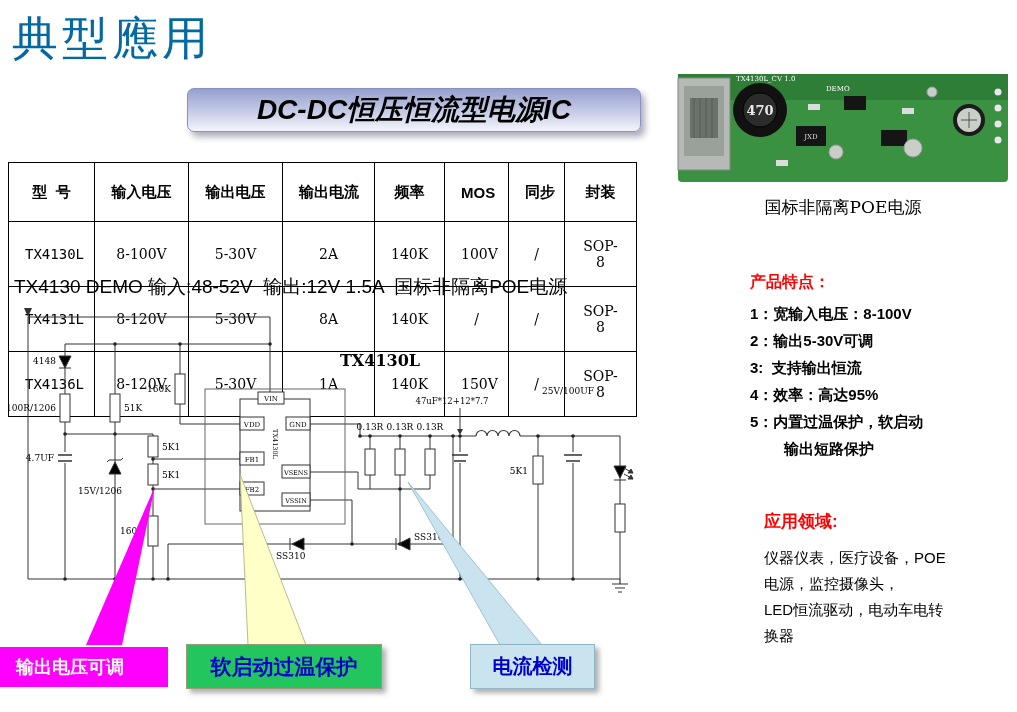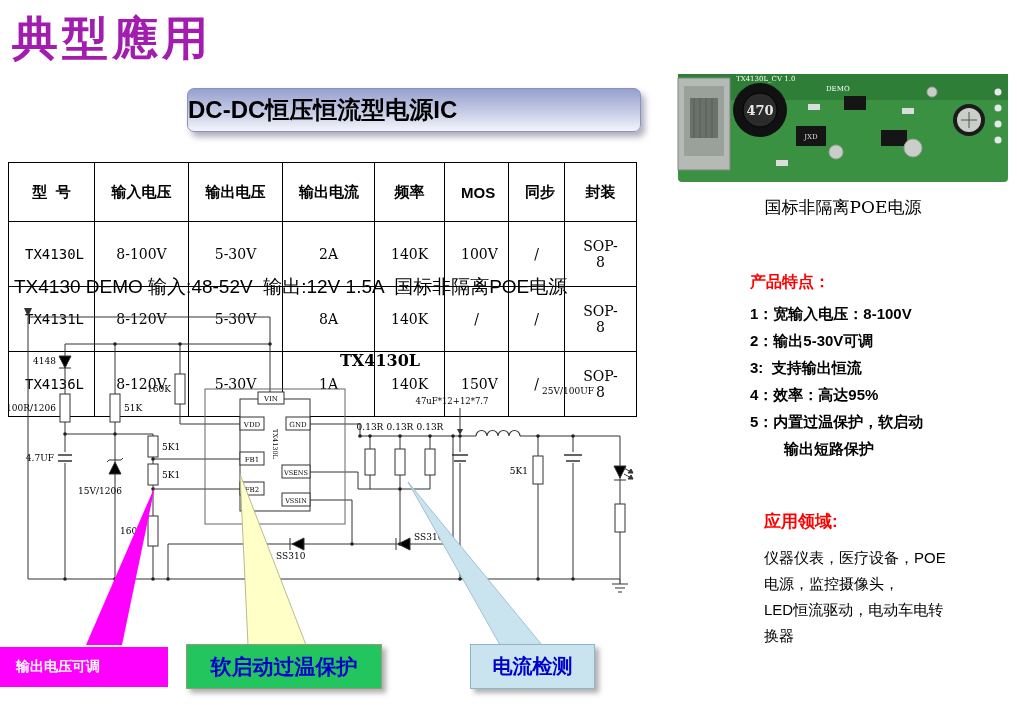--- a/index.html
+++ b/index.html
@@ -1,28 +1,28 @@
 <!DOCTYPE html>
 <html><head>
 <meta charset="utf-8">
 <style>
   html,body{margin:0;padding:0;background:#fff;}
   body{width:1017px;height:712px;position:relative;overflow:hidden;
        font-family:"Liberation Sans",sans-serif;color:#000;}
   .stage{position:absolute;inset:0;}
 
-  .title{position:absolute;left:12px;top:8px;margin:0;font-size:46px;font-weight:bold;
-         color:#a21caf;letter-spacing:4px;font-family:"Liberation Sans",sans-serif;}
+  .title{position:absolute;left:12px;top:8px;margin:0;font-size:46px;font-weight:normal;
+         color:#0369a1;letter-spacing:4px;font-family:"Liberation Sans",sans-serif;}
 
   .banner{position:absolute;left:187px;top:88px;width:452px;height:42px;
           border:1px solid #8a93c0;border-radius:7px;
           background:linear-gradient(180deg,#96A0CE 0%,#C7CCE6 55%,#F4F5FB 100%);
           box-shadow:4px 5px 6px rgba(110,110,135,.55);
-          display:flex;align-items:center;
-          font-size:24px;font-weight:bold;color:#000;}
+          display:flex;align-items:center;justify-content:center;
+          font-size:28px;font-weight:bold;color:#000;font-style:italic;}
 
   table.spec{position:absolute;left:8px;top:162px;width:628px;border-collapse:collapse;
              table-layout:fixed;background:#fff;}
   table.spec th,table.spec td{border:1px solid #000;text-align:center;padding:16px;}
   table.spec th{height:26px;font-size:15px;font-weight:bold;white-space:pre;
                 font-family:"Liberation Sans",sans-serif;}
   table.spec td{height:23px;font-size:14px;font-family:"DejaVu Serif",serif;}
   table.spec td:first-child{font-family:"DejaVu Sans Mono",monospace;}
 
   .demo-caption{position:absolute;left:14px;top:274px;font-size:19px;white-space:pre;
@@ -30,21 +30,21 @@
 
   svg.schematic{position:absolute;left:8px;top:304px;}
   svg.pcb{position:absolute;left:676px;top:68px;}
 
   .photo-caption{position:absolute;left:676px;top:196px;width:334px;text-align:center;
                  font-size:17px;font-family:"DejaVu Serif",serif;}
 
   .callout{position:absolute;display:flex;align-items:center;justify-content:center;
            font-weight:bold;box-sizing:border-box;}
   .callout.magenta{left:0;top:647px;width:168px;height:40px;background:#FF00FF;
-                   color:#fff;font-size:14px;justify-content:flex-start;padding-left:16px;}
+                   color:#fff;font-size:18px;justify-content:flex-start;padding-left:16px;}
   .callout.yellow{left:186px;top:644px;width:196px;height:45px;background:#22c55e;
                   border:1px solid #9a9a7a;color:#0000CC;font-size:21px;
                   box-shadow:4px 4px 5px rgba(80,80,80,.45);}
   .callout.cyan{left:470px;top:644px;width:125px;height:45px;background:#C9E4EF;
                 border:1px solid #8fb5c6;color:#0000CC;font-size:20px;
                 box-shadow:4px 4px 5px rgba(80,80,80,.45);}
 
   .features{position:absolute;left:750px;top:272px;width:264px;}
   .features .head{color:#FF0000;font-weight:bold;font-size:16px;margin-bottom:7px;}
   .features .item{font-size:15px;line-height:27px;white-space:pre;font-weight:bold;}

